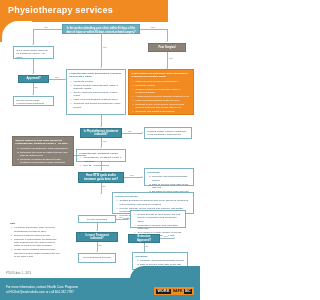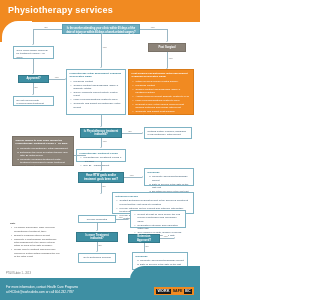--- a/index.html
+++ b/index.html
@@ -5,21 +5,21 @@
   html,body{margin:0;padding:0;}
   body{
     width:200px;height:300px;overflow:hidden;
     background:#ffffff;
     font-family:"Liberation Sans", sans-serif;
     -webkit-font-smoothing:antialiased;
   }
   .page{position:relative;width:200px;height:300px;background:#fff;overflow:hidden;}
 
   
-  .hdr{position:absolute;left:0;top:0;width:200px;height:22px;background:#F18A21;}
+  .hdr{position:absolute;left:0;top:0;width:168px;height:22px;background:#F18A21;}
   .hdr-title{position:absolute;left:8px;top:5px;color:#fff;font-size:9px;font-weight:bold;letter-spacing:.2px;}
   .orangeL-mask{position:absolute;left:0;top:20px;width:26px;height:22px;background:#F18A21;}
   .orangeL-cut{position:absolute;left:2px;top:21px;width:30px;height:26px;background:#fff;border-top-left-radius:16px;}
 
   
   .ftr{position:absolute;left:0;bottom:0;width:200px;height:22px;background:#3E8FA3;}
   .ftr-swoop{position:absolute;right:0;bottom:20px;width:70px;height:14px;background:#3E8FA3;border-top-left-radius:30px;}
   .ftr-text{position:absolute;left:6px;bottom:6px;color:#fff;font-size:3.1px;line-height:1.45;}
   .logo{position:absolute;right:6px;bottom:5px;display:flex;align-items:center;
         background:#F18A21;padding:1.5px 2px;}

